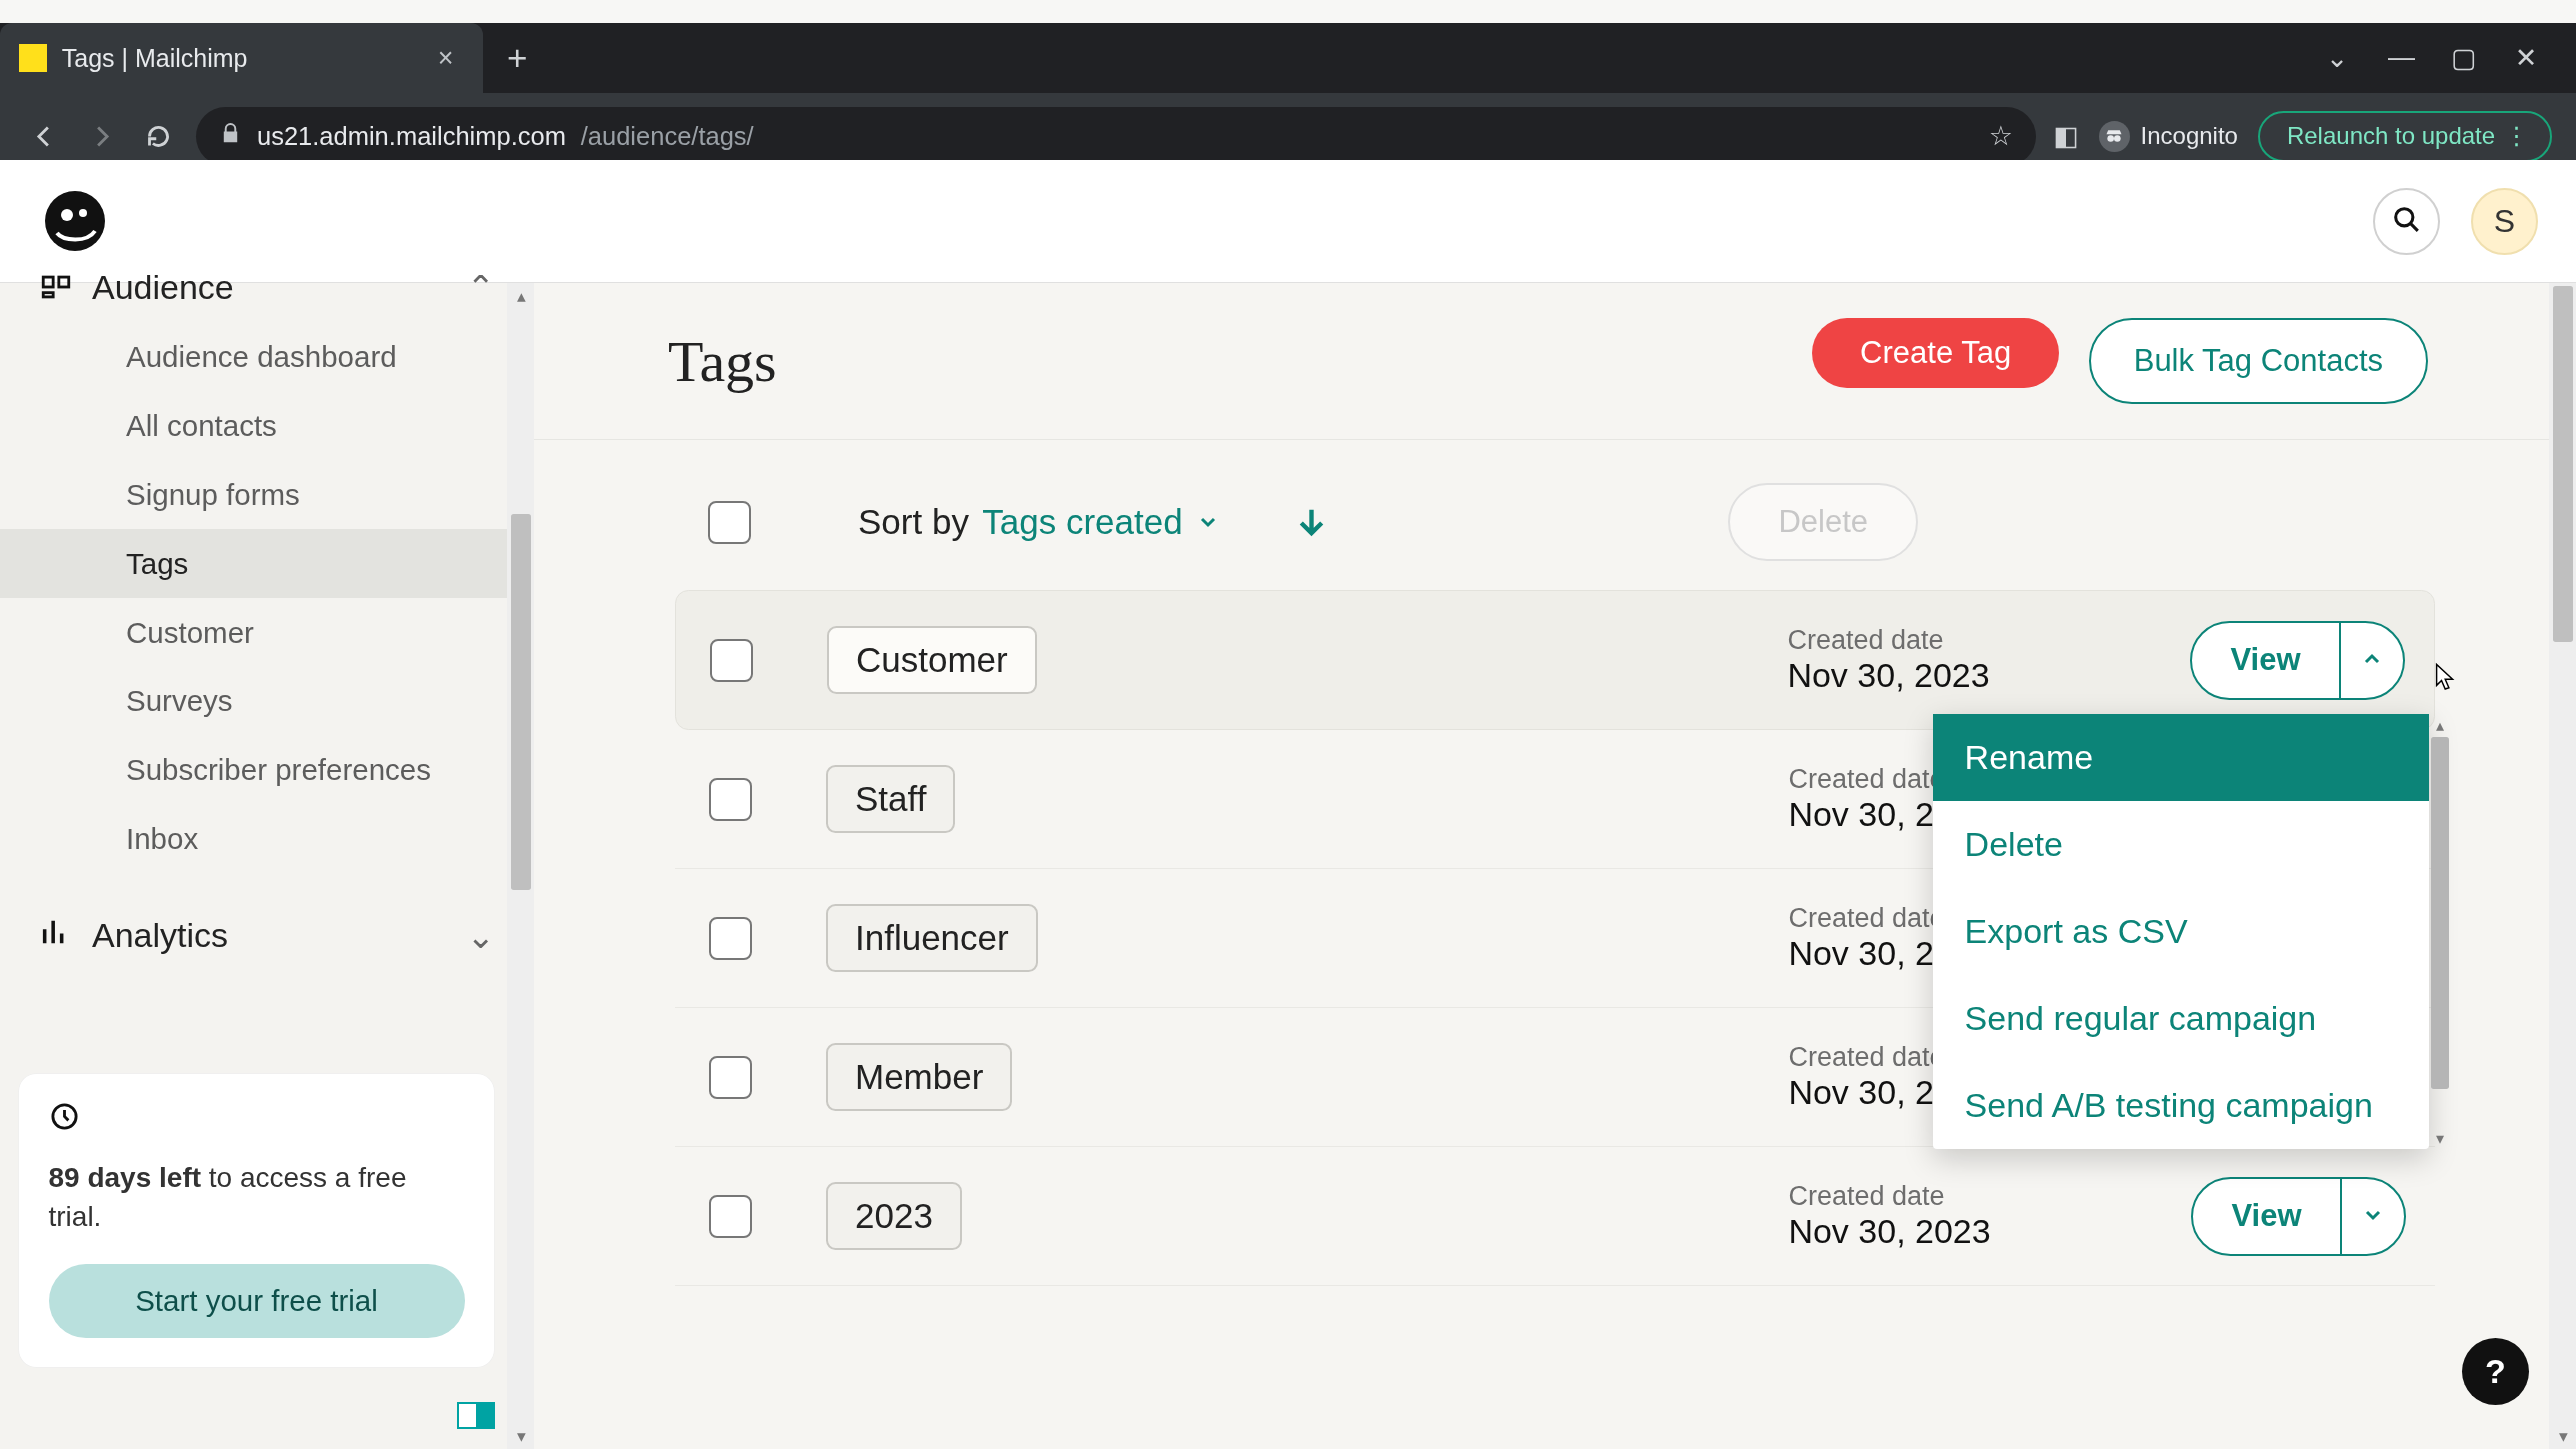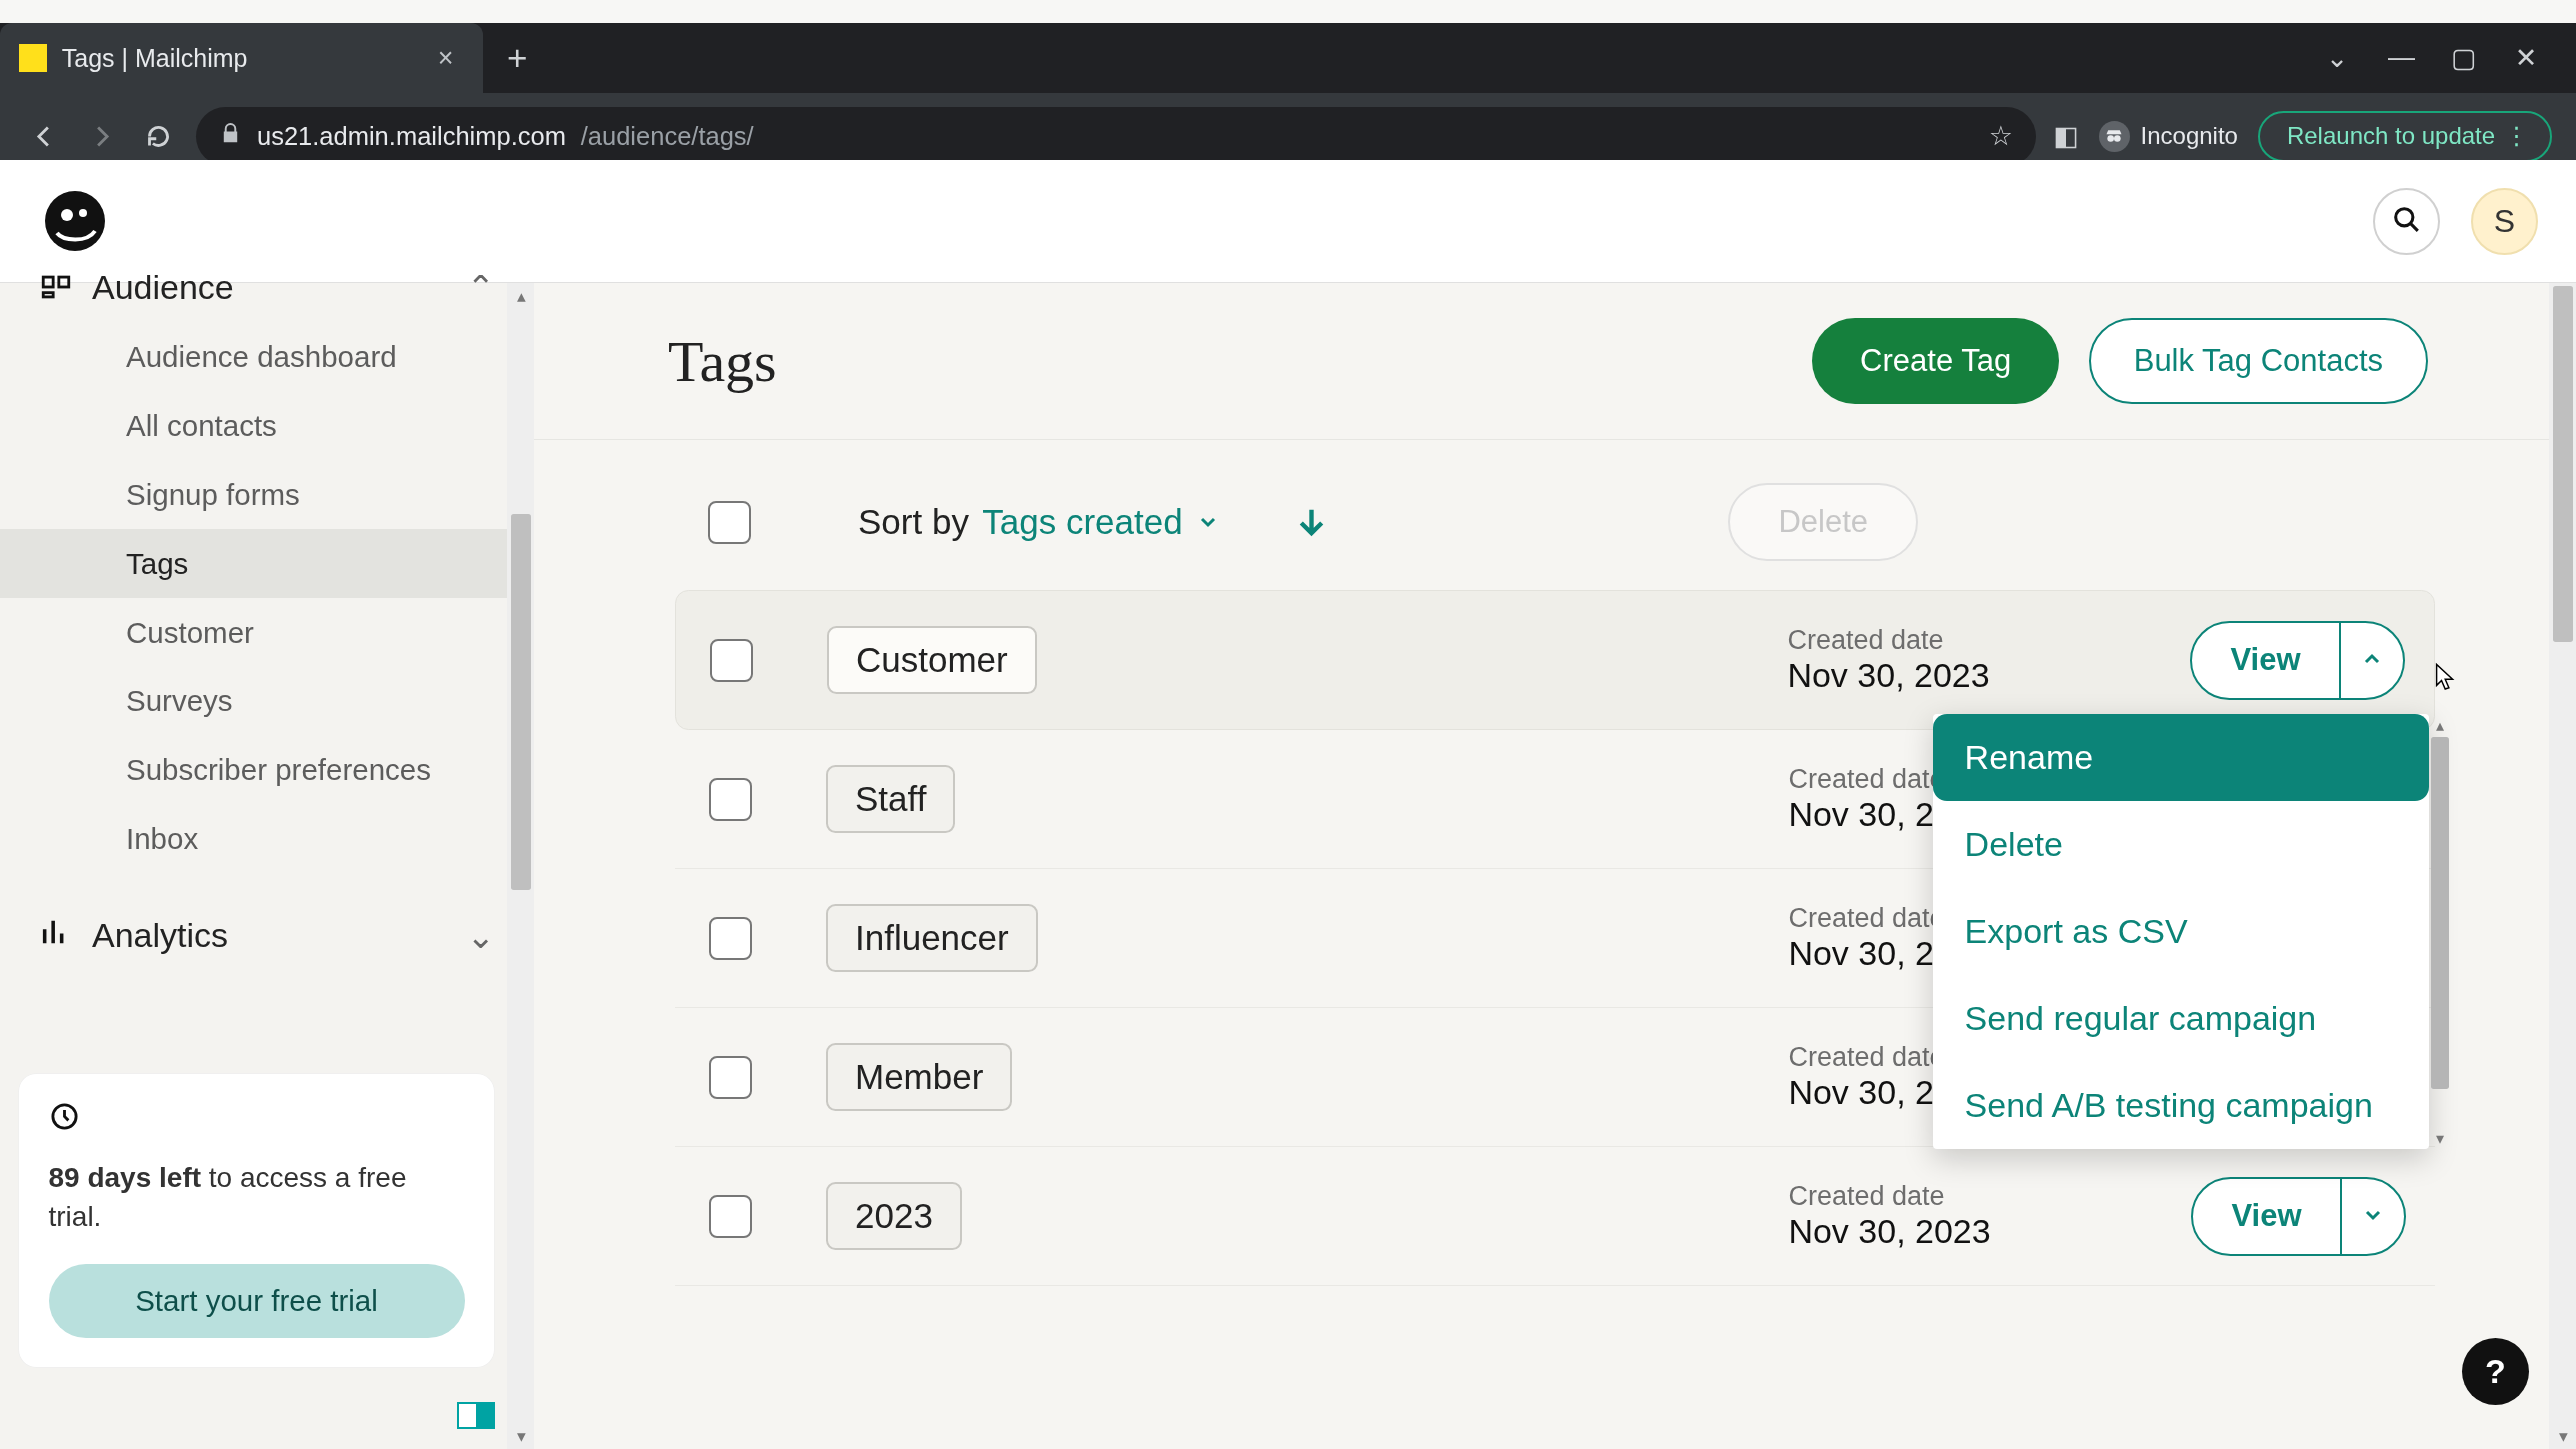--- a/index.html
+++ b/index.html
@@ -145,21 +145,21 @@
   .main-scroll .arr{position:absolute;right:2.7px;width:20px;height:20px;color:#777;font-size:17.4px;text-align:center;}
   .main-scroll .arr.up{top:2.7px;} .main-scroll .arr.dn{bottom:2.7px;}
 
   .page-head {
     display:flex; align-items:center; padding: 35px 148px 35px 134px;
     border-bottom:0.7px solid #e6e6e2;
   }
   .page-title { font-family: Georgia, "Times New Roman", serif; font-size:58px; font-weight:500; color:#222;}
   .head-actions { margin-left:auto; display:flex; gap:29.5px; }
   .btn-primary {
-    background:#15803d; color:#fff; border-radius:43px; height:86px; padding:8px 48px;
+    background:#ef4444; color:#fff; border-radius:43px; height:70px; padding:8px 48px;
     display:flex;align-items:center;justify-content:center; font-size:31px; font-weight:500;
   }
   .btn-outline {
     background:#fff; color:#0c8478; border:2.7px solid #0c8478; border-radius:43px; height:86px; padding:0 43px;
     display:flex;align-items:center;justify-content:center; font-size:31px; font-weight:500;
   }
 
   .toolbar {
     display:flex; align-items:center; gap:40px;
     padding: 43px 148px 16px 174px;
@@ -207,21 +207,21 @@
   .view-split .d svg{width:24px;height:24px;}
 
   
   .menu {
     position:absolute; top:123px; right:5.4px; width:496px;
     background:#fff; border-radius:4px;
     box-shadow: 0 9.4px 29.5px rgba(0,0,0,.18);
     z-index:50;
   }
   .menu .mi {
-    padding:24px 32px; font-size:34px; color:#0c8478; cursor:pointer;border-radius:14px;
+    padding:24px 32px; font-size:34px; color:#0c8478; cursor:pointer;
   }
   .menu .mi.hover { background:#0c8478; color:#fff; }
   .menu-scroll{ position:absolute; right:-20px; top:0; bottom:0; width:20px;}
   .menu-scroll .thumb{position:absolute;right:0;top:23px;width:17.4px;height:352px;background:#b5b5b5;border-radius:2.7px;}
   .menu-scroll .arr{position:absolute;right:0;width:17.4px;text-align:center;color:#777;font-size:16px;}
   .menu-scroll .arr.up{top:1.3px;} .menu-scroll .arr.dn{bottom:1.3px;}
 
   .cursor { position:absolute; z-index:100; }
   .cursor svg{width:29.5px;height:29.5px;}
 

